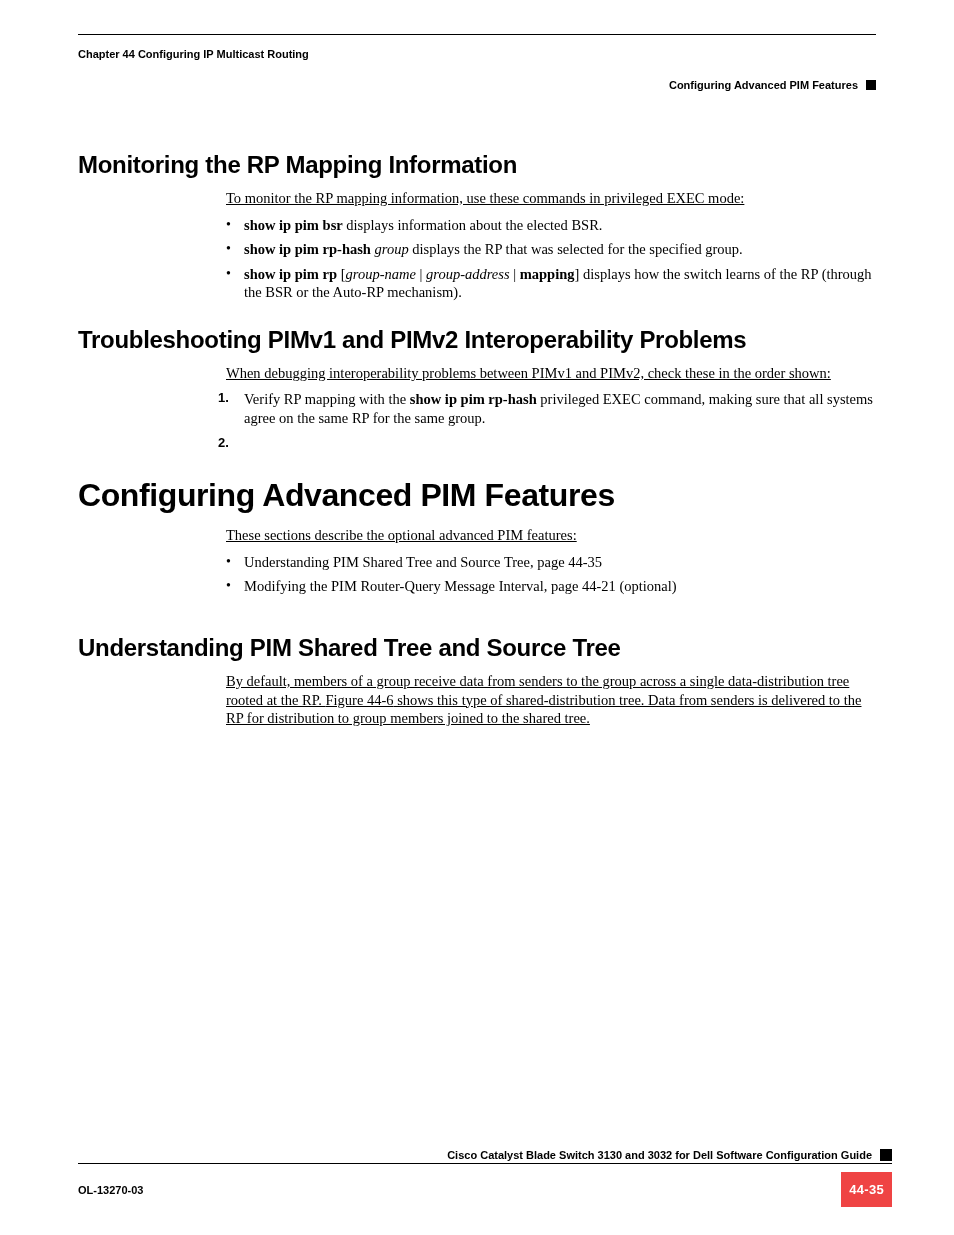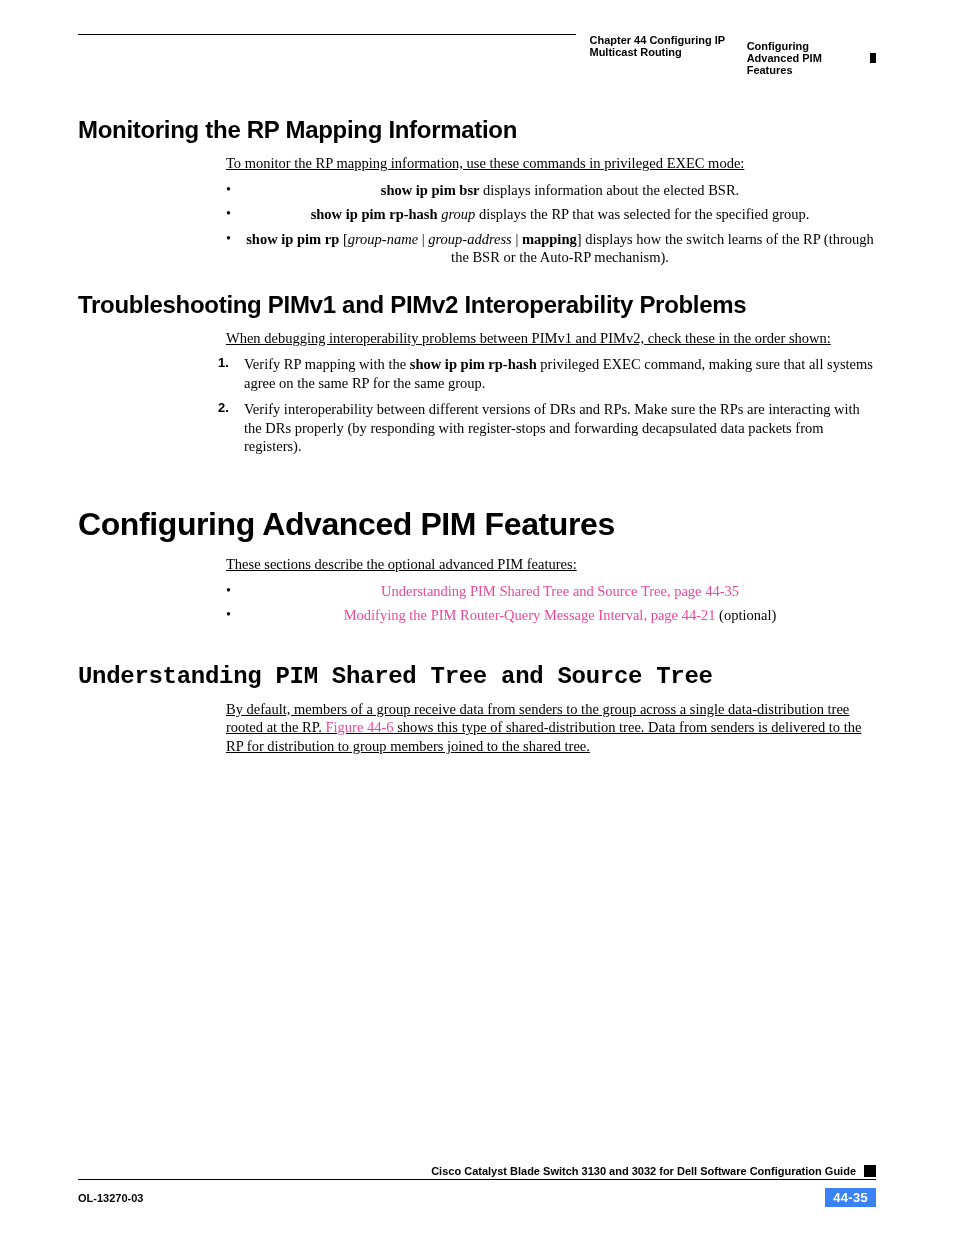--- a/index.html
+++ b/index.html
@@ -11,23 +11,23 @@
     height: 1235px;
     position: relative;
     box-sizing: border-box;
   }
   .page {
     padding: 34px 78px 58px 78px;
     box-sizing: border-box;
   }
   .running-head {
     display: flex;
-    flex-direction: row;
+    flex-direction: column;
     gap: 13px;
-    margin-bottom: 40px;
+    margin-bottom: 60px;
   }
   .rh-chapter {
     font-family: Arial, Helvetica, sans-serif;
     font-weight: bold;
     font-size: 11px;
   }
   .rh-bottom {
     display: flex;
     justify-content: flex-end;
     align-items: center;
@@ -73,21 +73,20 @@
   }
   ul.bullets {
     list-style: none;
     padding: 0;
     margin: 8px 0;
   }
   ul.bullets li {
     position: relative;
     padding-left: 18px;
     margin: 6px 0;
-    text-align: center;
   }
   ul.bullets li::before {
     content: "•";
     position: absolute;
     left: 0;
     top: 0;
     font-size: 14px;
   }
   ol.steps {
     list-style: none;
@@ -103,27 +102,27 @@
     position: absolute;
     left: 8px;
     top: 0;
     font-family: Arial, Helvetica, sans-serif;
     font-weight: bold;
     font-size: 13px;
   }
   .bold { font-weight: bold; }
   .ital { font-style: italic; }
   .link {
-    color: #ec4899;
+    color: #000000;
     text-decoration: none;
   }
   .footer {
     position: absolute;
     left: 78px;
-    right: 78px;
+    right: 62px;
     bottom: 28px;
   }
   .footer-top {
     display: flex;
     justify-content: flex-end;
     align-items: center;
     gap: 8px;
     border-bottom: 1px solid #000;
     padding-bottom: 2px;
   }
@@ -143,26 +142,26 @@
     justify-content: space-between;
     align-items: center;
     margin-top: 8px;
   }
   .footer-bar .docnum {
     font-family: Arial, Helvetica, sans-serif;
     font-weight: bold;
     font-size: 11px;
   }
   .page-tab {
-    background: #3b82f6;
+    background: #ef4444;
     color: #fff;
     font-family: Arial, Helvetica, sans-serif;
     font-weight: bold;
     font-size: 13px;
-    padding: 2px 8px;
+    padding: 10px 8px;
     letter-spacing: 0.3px;
   }
   
   .header-rule {
     border-top: 1px solid #000;
     height: 0;
     width: 100%;
   }
 </style>
 </head>
@@ -202,39 +201,38 @@
     <div class="h2">Troubleshooting PIMv1 and PIMv2 Interoperability Problems</div>
     <div class="body-block">
       <div class="para">When debugging interoperability problems between PIMv1 and PIMv2, check these in the order shown:</div>
       <ol class="steps">
         <li>
           <span class="num">1.</span>
           <span>Verify RP mapping with the </span><span class="bold">show ip pim rp-hash</span><span> privileged EXEC command, making sure that all systems agree on the same RP for the same group.</span>
         </li>
         <li>
           <span class="num">2.</span>
-          <span>Verify interoperability between different versions of DRs and RPs. Make sure the RPs are interacting with the DRs properly (by responding with register-stops and forwarding decapsulated data packets from registers).</span>
         </li>
       </ol>
     </div>
 
     <div class="h1">Configuring Advanced PIM Features</div>
     <div class="body-block">
       <div class="para">These sections describe the optional advanced PIM features:</div>
       <ul class="bullets">
         <li>
           <a class="link" href="#">Understanding PIM Shared Tree and Source Tree, page 44-35</a>
         </li>
         <li>
           <a class="link" href="#">Modifying the PIM Router-Query Message Interval, page 44-21</a><span> (optional)</span>
         </li>
       </ul>
     </div>
 
-    <div class="h2" style="margin-top:38px;font-family:Liberation Mono, monospace;">Understanding PIM Shared Tree and Source Tree</div>
+    <div class="h2" style="margin-top:38px;">Understanding PIM Shared Tree and Source Tree</div>
     <div class="body-block">
       <div class="para">
         <span>By default, members of a group receive data from senders to the group across a single data-distribution tree rooted at the RP. </span><a class="link" href="#">Figure 44-6</a><span> shows this type of shared-distribution tree. Data from senders is delivered to the RP for distribution to group members joined to the shared tree.</span>
       </div>
     </div>
 
   </div>
 
   <div class="footer">
     <div class="footer-top">

